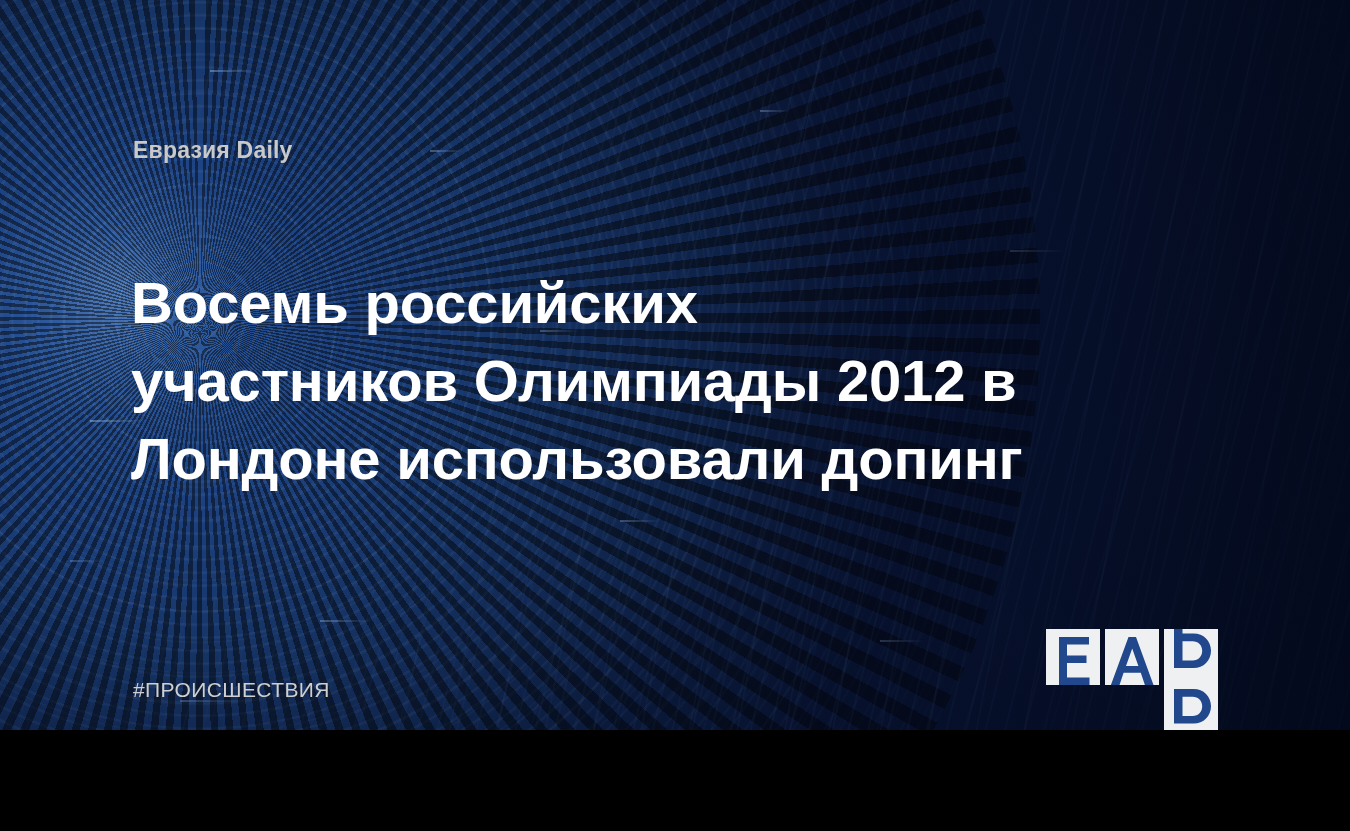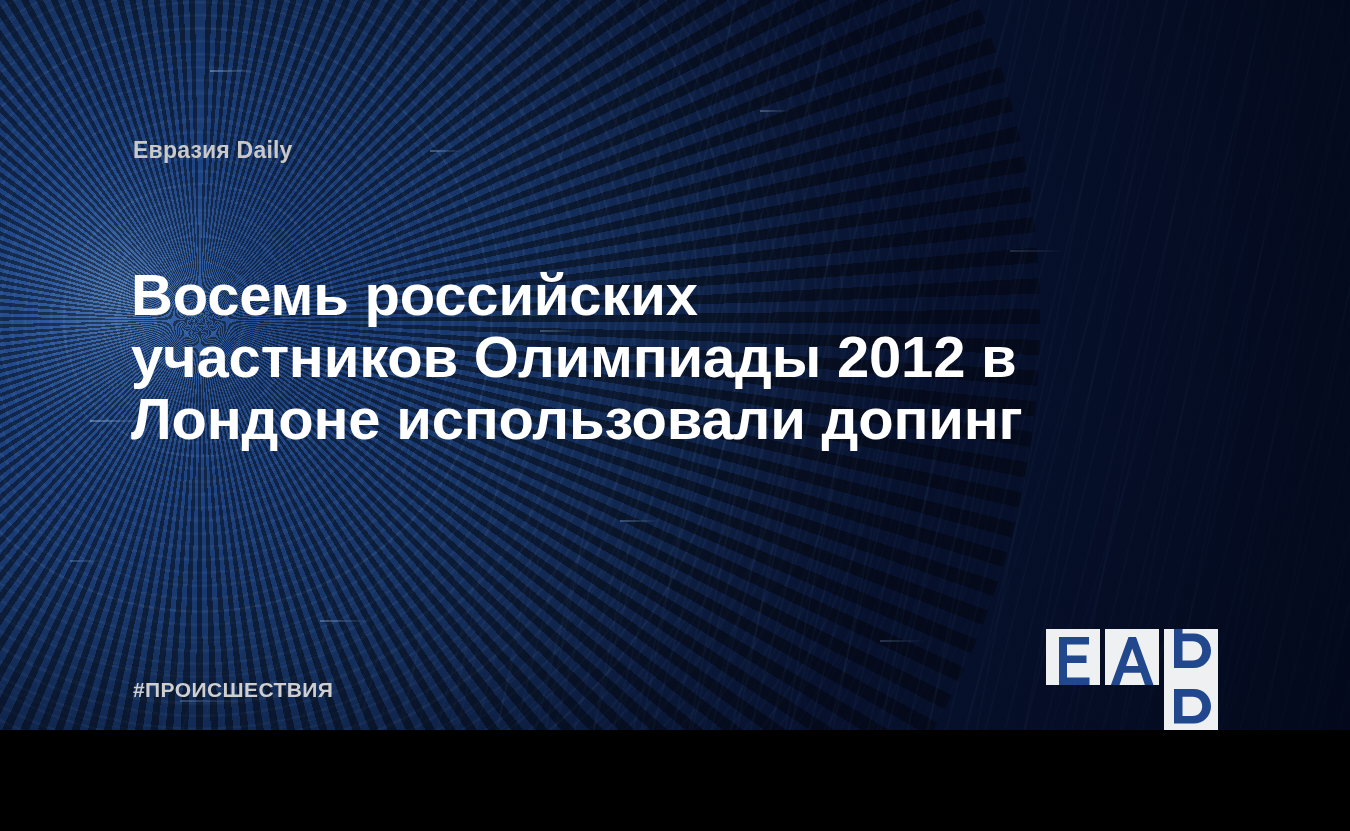--- a/index.html
+++ b/index.html
@@ -198,32 +198,32 @@
     white-space: nowrap;
   }
 
   .headline {
     position: absolute;
     left: 131px;
     top: 264px;
     width: 900px;
     margin: 0;
     font-size: 58px;
-    line-height: 62px;
+    line-height: 78px;
     font-weight: bold;
     color: #ffffff;
     letter-spacing: -0.2px;
   }
 
   .hashtag {
     position: absolute;
     left: 133px;
     top: 678px;
     font-size: 21px;
-    font-weight: bold;
+    font-weight: normal;
     letter-spacing: 0.4px;
     color: #cfcfcf;
     white-space: nowrap;
   }
 
   
   .logo {
     position: absolute;
     left: 1046px;
     top: 629px;

